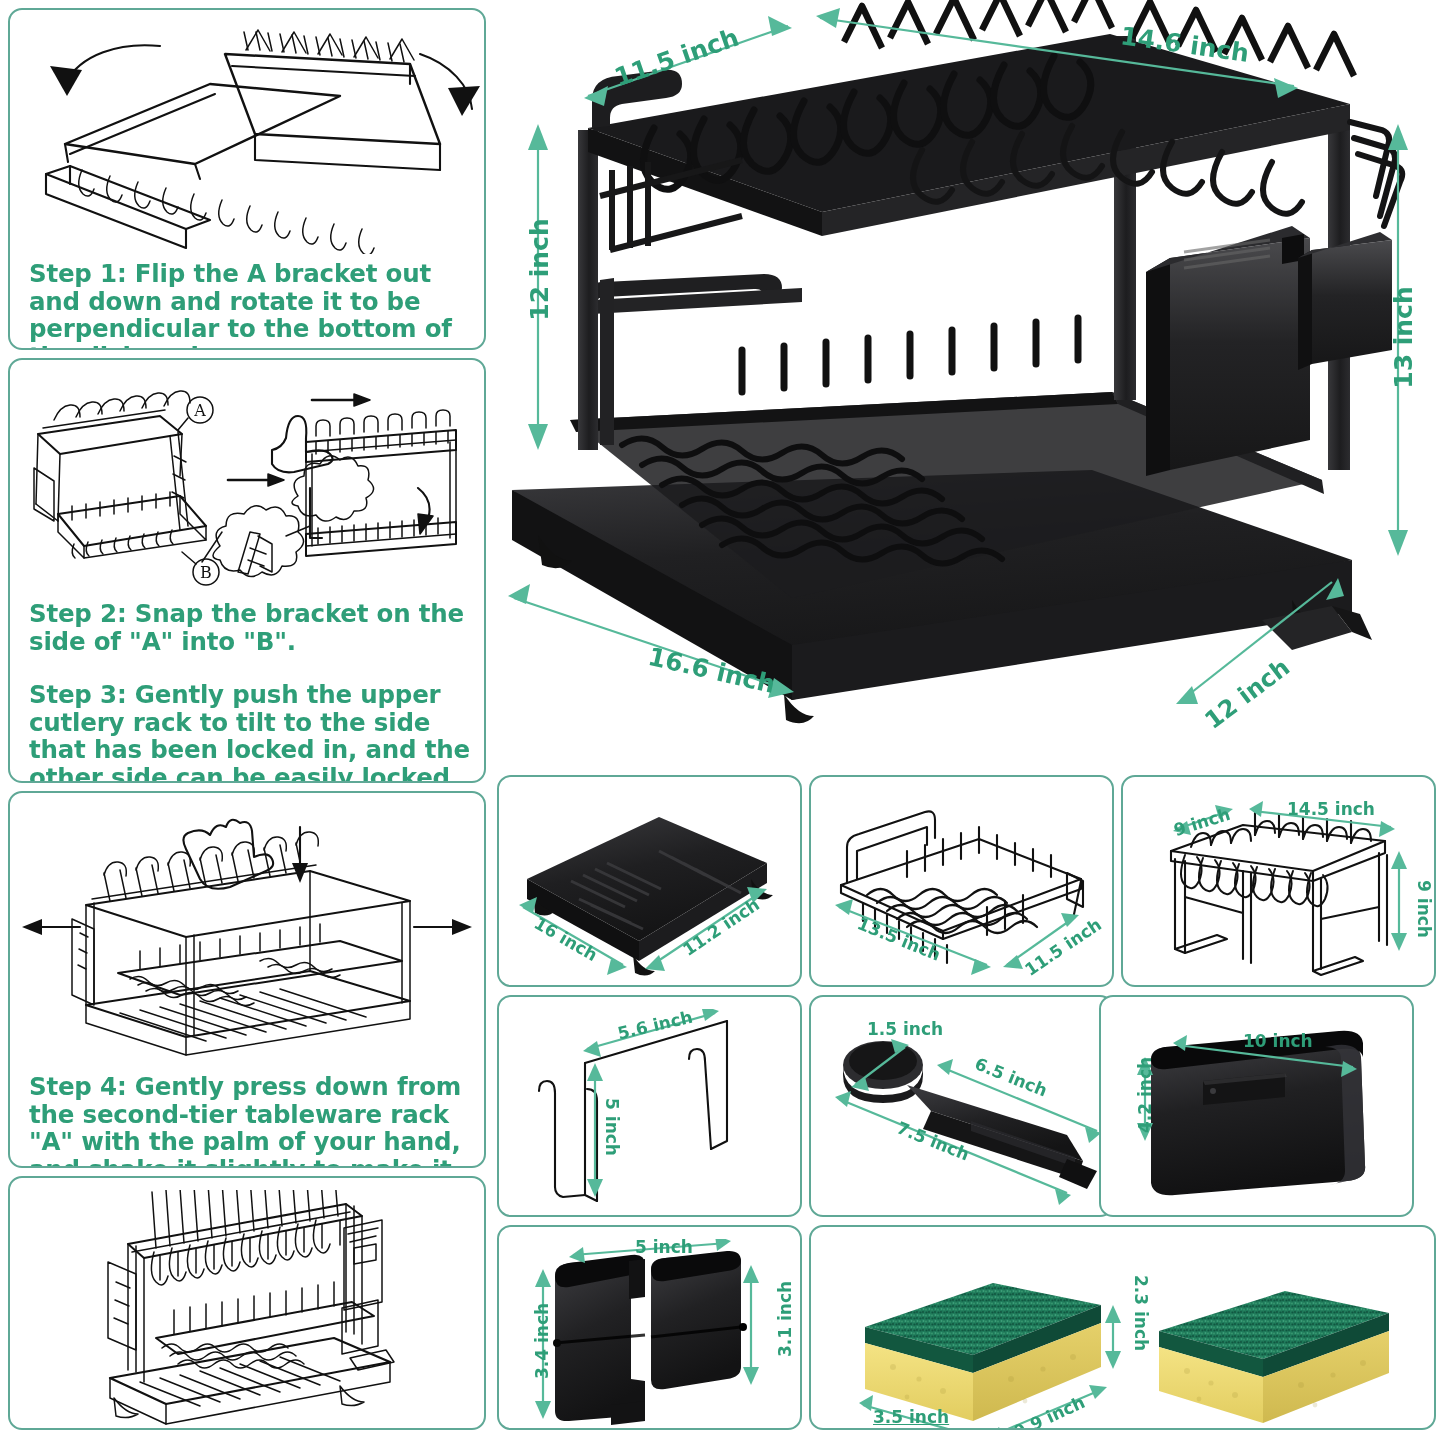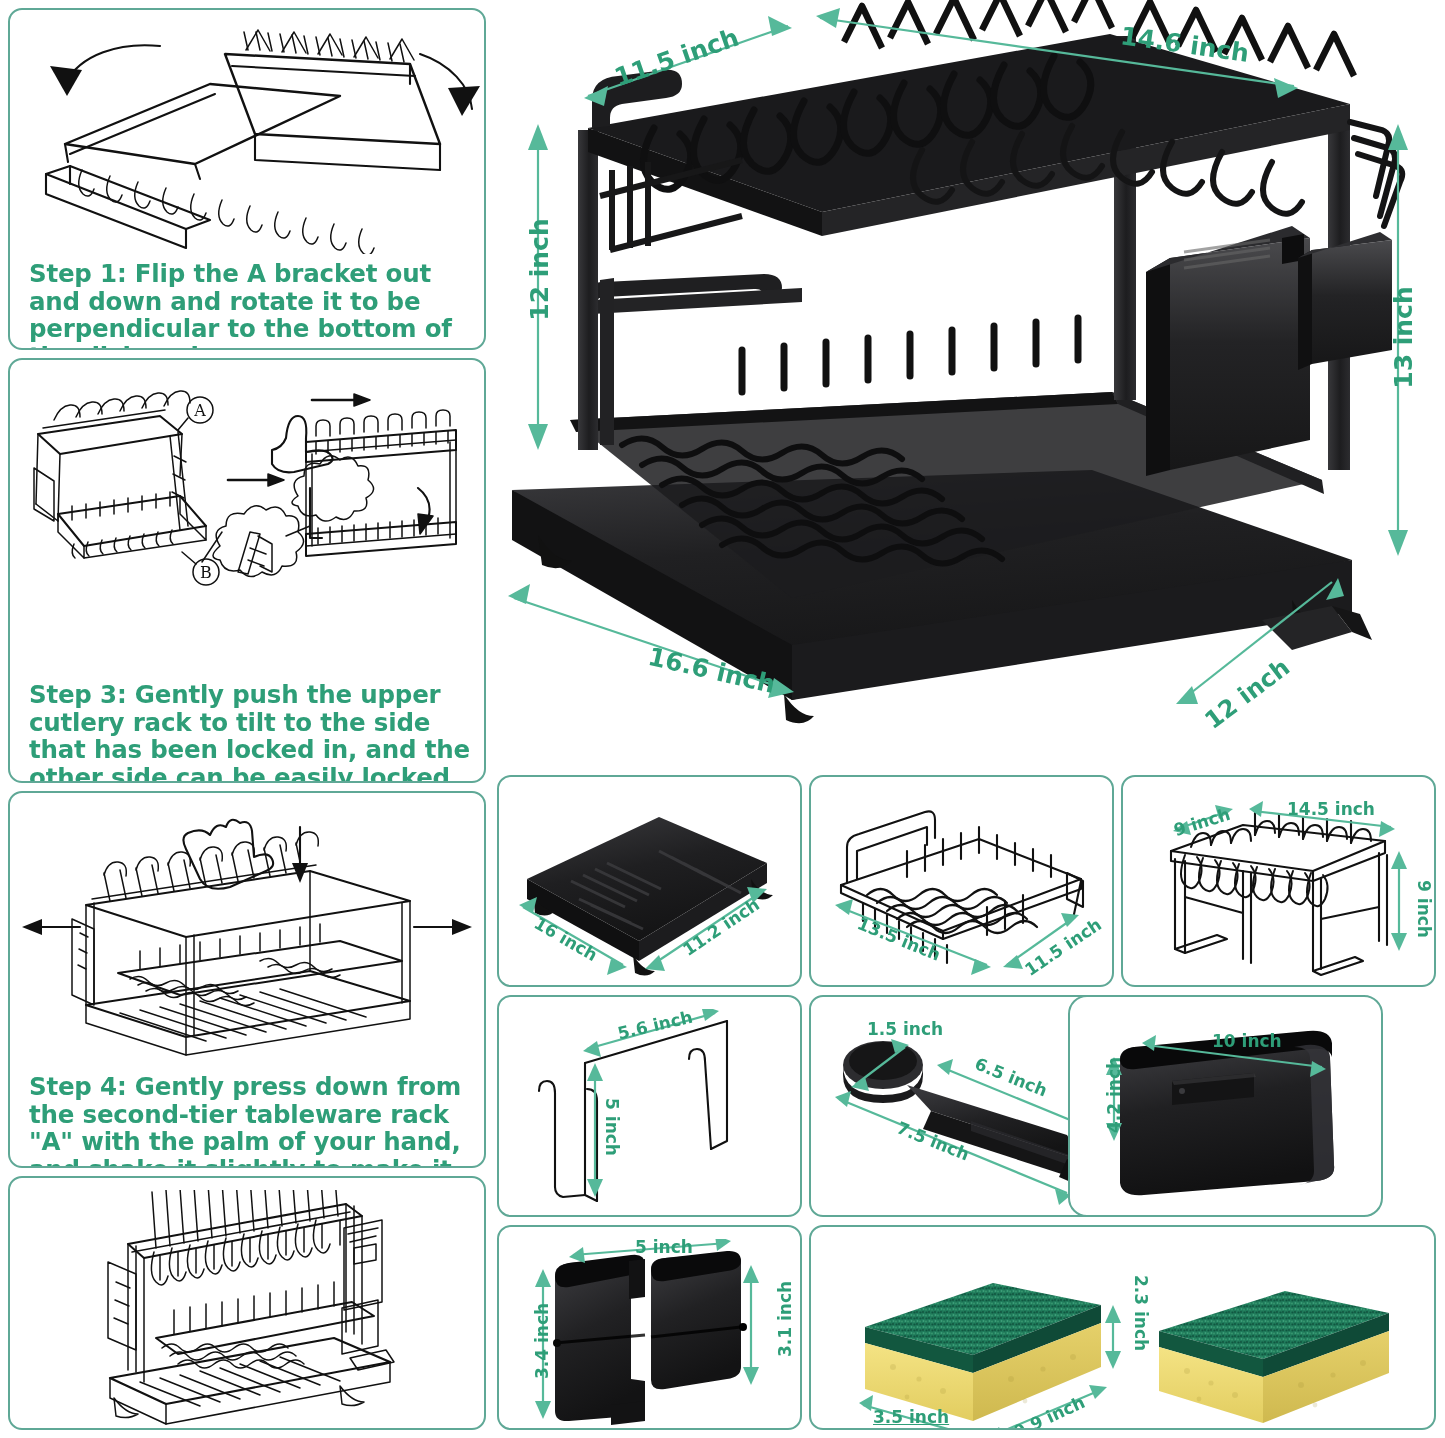--- a/index.html
+++ b/index.html
@@ -213,20 +213,21 @@
 
           <path class="ln" d="M408 112 q18 14 8 36" stroke-width="2.4"></path>
           <path d="M423 140 L410 158 L408 138 Z" fill="#111"></path>
         </g>
 
         <path class="ln-thin" d="M288 120 q-10 -16 6 -20 q0 -16 16 -12 q8 -14 20 -4 q12 -8 18 6
                                  q14 -2 10 14 q12 10 -2 18 q4 14 -12 13 q-6 13 -18 6
                                  q-12 9 -20 -2 q-14 4 -18 -9 q-12 -2 0 -10 Z"></path>
       </svg>
 
+      <div class="step-text" style="position:absolute;left:19px;top:228px;width:450px;">Step 2: Snap the bracket on the side of "A" into "B".</div>
       <div class="step-text second" style="position:absolute;left:19px;top:297px;width:456px;">Step 3: Gently push the upper cutlery rack to tilt to the side that has been locked in, and the other side can be easily locked in.</div>
     </div>
   </div>
 
   <div class="panel" style="left:8px;top:791px;width:478px;height:377px;">
     <div class="panel-inner">
       <svg width="478" height="255" viewBox="0 0 478 255" style="position:absolute;left:0;top:8px;">
 
         <g class="ln" stroke-width="2.2">
           <path d="M178 20 q14 -6 22 2 q6 -14 16 -8 q4 -12 14 -4 q10 -4 12 8 l2 26
@@ -728,21 +729,21 @@
         <line x1="28" y1="90" x2="256" y2="184" class="arrow-g"></line>
         <path d="M24 88 L40 82 L36 98 Z" class="arrow-g-f"></path>
         <path d="M260 186 L244 180 L248 196 Z" class="arrow-g-f"></path>
       </svg>
       <div class="dim" style="left:56px;top:10px;font-size:17px;">1.5 inch</div>
       <div class="dim" style="left:162px;top:58px;font-size:17px;transform:rotate(22deg);">6.5 inch</div>
       <div class="dim" style="left:84px;top:122px;font-size:17px;transform:rotate(22deg);">7.5 inch</div>
     </div>
   </div>
 
-  <div class="panel" style="left:1068px;top:995px;width:315px;height:222px;border-radius:19px;">
+  <div class="panel" style="left:1099px;top:995px;width:315px;height:222px;">
     <div class="panel-inner">
       <svg width="311" height="218" viewBox="0 0 311 218">
         <defs>
           <linearGradient id="kh" x1="0" y1="0" x2="0.25" y2="1">
             <stop offset="0%" stop-color="#3f3f43"></stop>
             <stop offset="45%" stop-color="#202022"></stop>
             <stop offset="100%" stop-color="#111112"></stop>
           </linearGradient>
           <linearGradient id="kh2" x1="0" y1="0" x2="1" y2="0">
             <stop offset="0%" stop-color="#4a4a4e"></stop>

